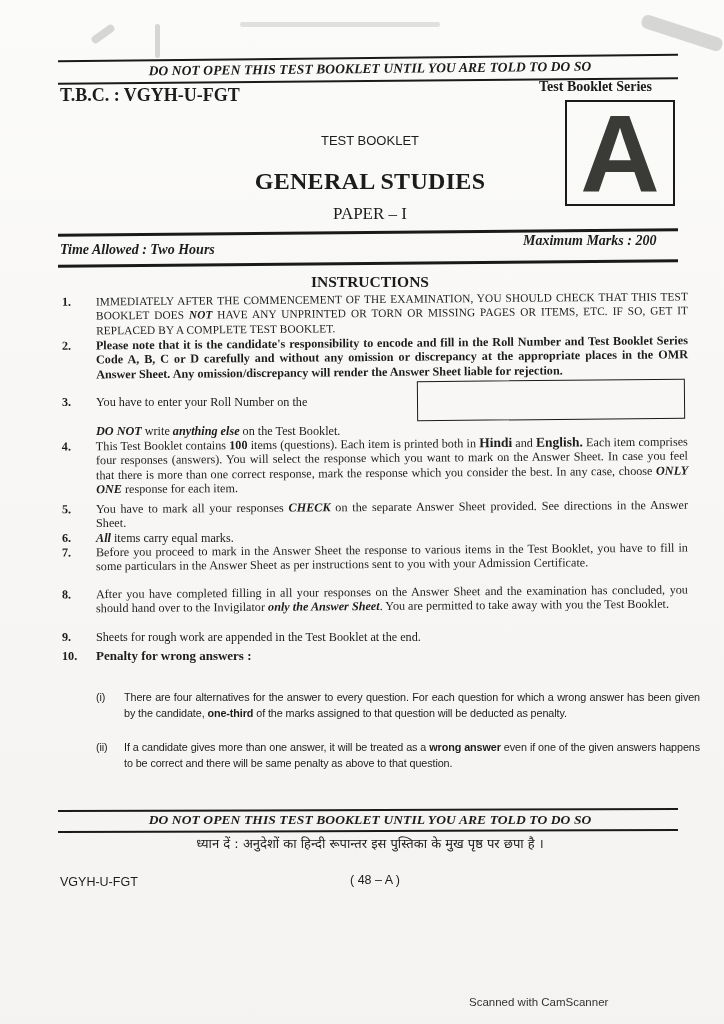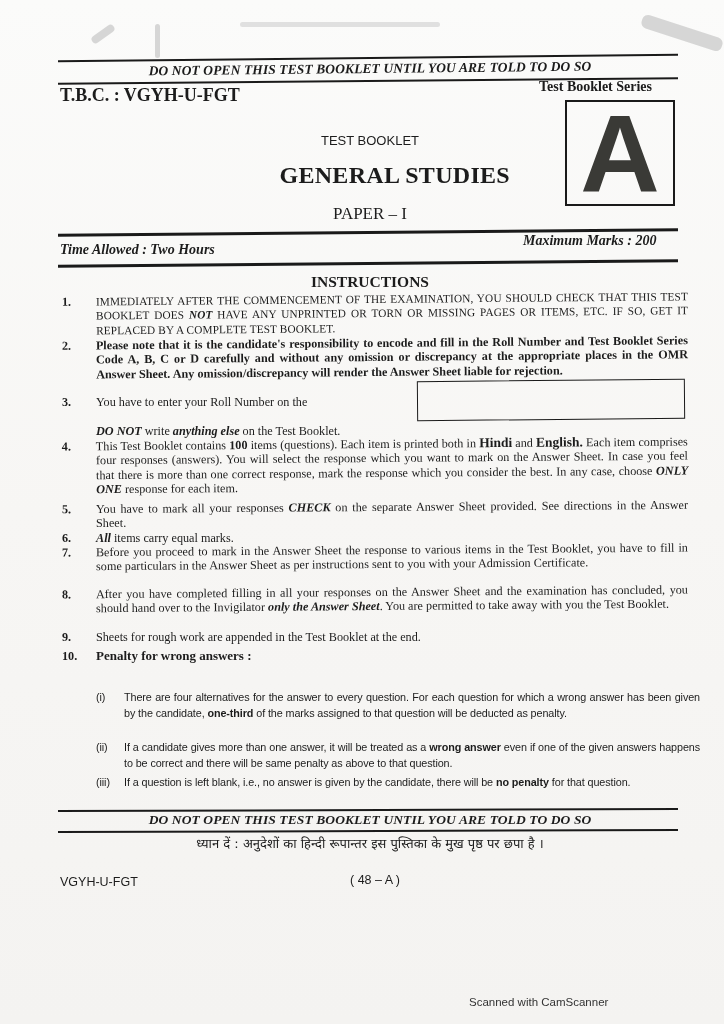--- a/index.html
+++ b/index.html
@@ -73,21 +73,21 @@
   <div class="abs warn" style="left:60px;top:61px;width:620px;transform:rotate(-0.6deg);">DO NOT OPEN THIS TEST BOOKLET UNTIL YOU ARE TOLD TO DO SO</div>
   <div class="rule" style="top:80px;height:1.5px;transform:rotate(-0.5deg);"></div>
 
   <div class="abs tbc" style="left:60px;top:85px;">T.B.C. : VGYH-U-FGT</div>
   <div class="abs series-label" style="left:539px;top:79px;">Test Booklet Series</div>
   <div class="abs series-box" style="left:565px;top:100px;">
     <span class="series-letter">A</span>
   </div>
 
   <div class="abs title1" style="left:250px;top:133px;width:240px;text-align:center;">TEST BOOKLET</div>
-  <div class="abs title2" style="left:230px;top:162px;width:280px;text-align:right;">GENERAL STUDIES</div>
+  <div class="abs title2" style="left:230px;top:168px;width:280px;text-align:center;">GENERAL STUDIES</div>
   <div class="abs title3" style="left:300px;top:204px;width:140px;text-align:center;">PAPER – I</div>
 
   <div class="rule" style="top:231px;height:2.5px;transform:rotate(-0.5deg);"></div>
   <div class="abs meta" style="left:60px;top:242px;">Time Allowed : Two Hours</div>
   <div class="abs meta" style="left:523px;top:233px;">Maximum Marks : 200</div>
   <div class="rule" style="top:262px;height:2.5px;transform:rotate(-0.5deg);"></div>
 
   <div class="abs instr-heading" style="left:250px;top:273px;width:240px;">INSTRUCTIONS</div>
 
   <div class="item" style="top:292px;transform:rotate(-0.5deg);">
@@ -148,24 +148,20 @@
   </div>
 
   <div class="sub" style="top:690px;">
     <span class="rn">(i)</span>
     <span class="txt"><span>There are four alternatives for the answer to every question. For each question for which a wrong answer has been given by the candidate, </span><span class="bold">one-third</span><span> of the marks assigned to that question will be deducted as penalty.</span></span>
   </div>
   <div class="sub" style="top:740px;">
     <span class="rn">(ii)</span>
     <span class="txt"><span>If a candidate gives more than one answer, it will be treated as a </span><span class="bold">wrong answer</span><span> even if one of the given answers happens to be correct and there will be same penalty as above to that question.</span></span>
   </div>
-  <div class="sub" style="top:775px;">
-    <span class="rn">(iii)</span>
-    <span class="txt"><span>If a question is left blank, i.e., no answer is given by the candidate, there will be </span><span class="bold">no penalty</span><span> for that question.</span></span>
-  </div>
 
   <div class="rule" style="top:809px;height:2px;transform:rotate(-0.2deg);"></div>
   <div class="abs warn" style="left:60px;top:812px;width:620px;">DO NOT OPEN THIS TEST BOOKLET UNTIL YOU ARE TOLD TO DO SO</div>
   <div class="rule" style="top:830px;height:2px;transform:rotate(-0.2deg);"></div>
   <div class="abs hindi" style="left:60px;top:834px;width:620px;">ध्यान दें : अनुदेशों का हिन्दी रूपान्तर इस पुस्तिका के मुख पृष्ठ पर छपा है ।</div>
 
   <div class="abs footer" style="left:60px;top:875px;">VGYH-U-FGT</div>
   <div class="abs footer" style="left:350px;top:873px;">( 48 – A )</div>
 
   <div class="abs cam" style="left:469px;top:996px;">Scanned with CamScanner</div>

